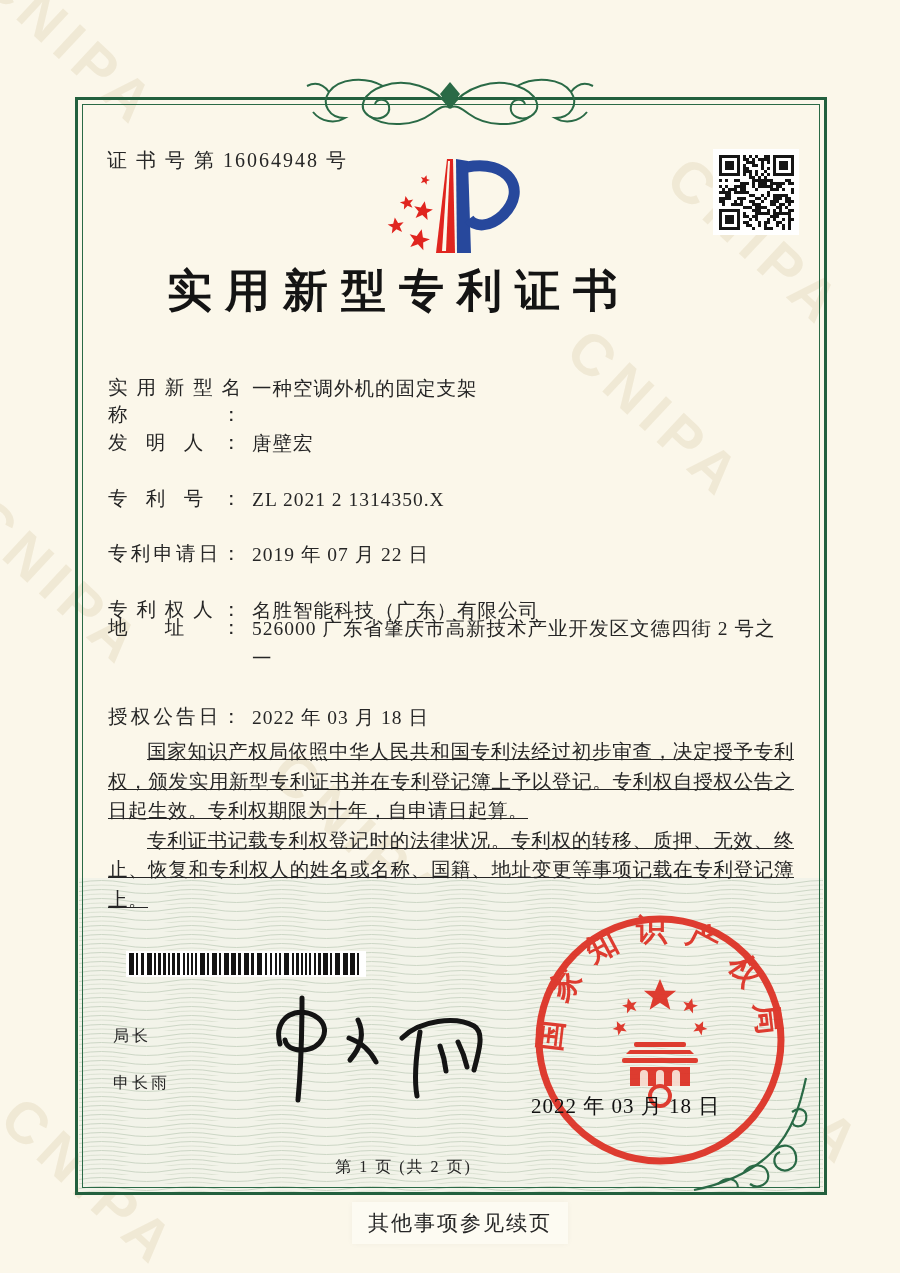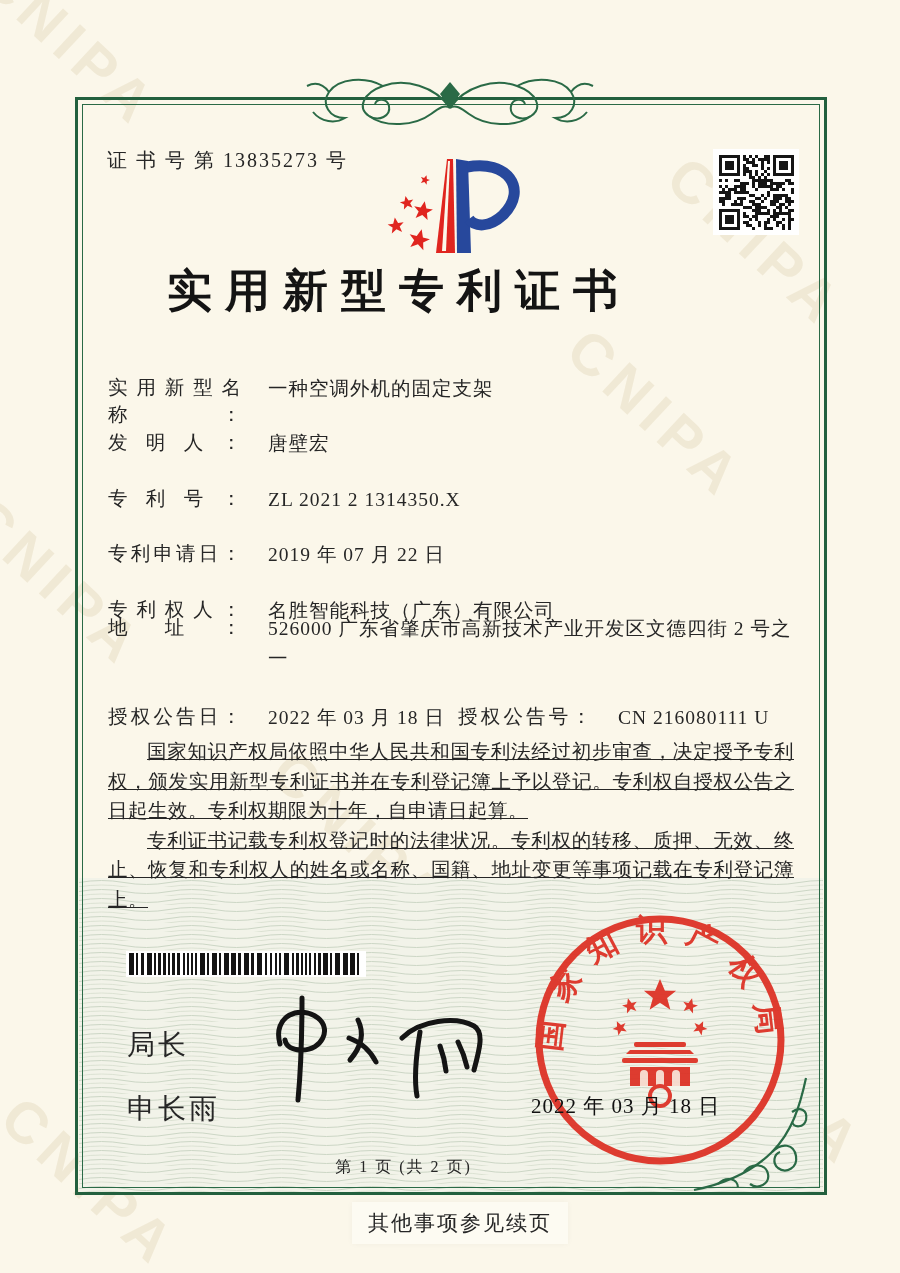--- a/index.html
+++ b/index.html
@@ -36,29 +36,29 @@
   .qr { position:absolute; left:713px; top:149px; width:86px; height:86px; background:#ffffff; z-index:3; }
   .title {
     position:absolute; left:75px; top:261px; width:648px; text-align:center;
     font-size:45px; font-weight:bold; letter-spacing:13px; color:#141414; z-index:3;
   }
   .frow { position:absolute; left:108px; width:692px; font-size:19.5px; z-index:3; }
   .flabel {
     display:inline-block; width:134px; text-align:justify; text-align-last:justify;
     vertical-align:top; letter-spacing:1px;
   }
-  .fvalue { display:inline-block; vertical-align:top; margin-left:26px; max-width:530px; line-height:30px; letter-spacing:1px; }
+  .fvalue { display:inline-block; vertical-align:top; margin-left:10px; max-width:530px; line-height:30px; letter-spacing:1px; }
   .grant2 { position:absolute; left:350px; top:0; white-space:nowrap; }
   .body-text {
     position:absolute; left:108px; top:737px; width:686px; z-index:3;
     font-size:19.5px; line-height:29.5px; text-align:justify; letter-spacing:0.5px;
   }
   .body-text p { text-indent:2em;text-decoration:underline; }
   .barcode { position:absolute; left:126px; top:951px; width:240px; height:26px; background:#fff; padding:2px 3px; z-index:3; }
-  .officer { position:absolute; left:127px; top:1026px; font-size:28px; letter-spacing:3px; z-index:3; }
+  .officer { position:absolute; left:113px; top:1026px; font-size:16px; letter-spacing:3px; z-index:3; }
   .officer .name { margin-top:26px; }
   .signature { position:absolute; left:252px; top:992px; z-index:3; }
   .seal { position:absolute; left:528px; top:908px; z-index:3; opacity:0.93; }
   .seal-date { position:absolute; left:531px; top:1092px; font-size:21px; letter-spacing:1px; color:#111; z-index:4; }
   .page-info { position:absolute; left:75px; top:1157px; width:657px; text-align:center; font-size:16px; letter-spacing:2px; z-index:3; }
   .cont-note {
     position:absolute; left:352px; top:1202px; width:216px; height:42px; z-index:5;
     background:#fdfbf2; box-shadow:0 0 6px rgba(0,0,0,0.04);
     display:flex; align-items:center; justify-content:center;
     font-size:21px; letter-spacing:2px;
@@ -109,21 +109,21 @@
   <svg class="ornament-corner" width="124" height="128" viewBox="0 0 124 128">
     <g stroke="#2a6a46" fill="none" stroke-width="2.2">
       <path d="M118 6 C112 34 104 60 84 80 C64 100 36 112 6 118"></path>
       <path d="M84 80 C94 70 106 72 108 84 C110 96 98 102 90 96 C84 91 86 82 92 80"></path>
       <path d="M56 100 C64 90 78 92 80 102 C82 112 70 118 62 112"></path>
       <path d="M104 40 C112 34 120 38 118 48 C116 56 106 56 104 50"></path>
       <path d="M30 112 C38 104 50 106 50 116"></path>
     </g>
   </svg>
 
-  <div class="cert-no">证 书 号 第 13835273 号</div>
+  <div class="cert-no">证 书 号 第 16064948 号</div>
 
   <svg class="logo" width="178" height="112" viewBox="0 0 178 112">
     <g fill="#e0251f">
       <path transform="translate(44,33) scale(0.5) rotate(18)" d="M0,-10 L2.9,-3.1 L9.5,-3.1 L4.2,1.2 L6.1,8.1 L0,4 L-6.1,8.1 L-4.2,1.2 L-9.5,-3.1 L-2.9,-3.1 Z"></path>
       <path transform="translate(26,56) scale(0.72) rotate(-12)" d="M0,-10 L2.9,-3.1 L9.5,-3.1 L4.2,1.2 L6.1,8.1 L0,4 L-6.1,8.1 L-4.2,1.2 L-9.5,-3.1 L-2.9,-3.1 Z"></path>
       <path transform="translate(42,64) scale(1.0) rotate(10)" d="M0,-10 L2.9,-3.1 L9.5,-3.1 L4.2,1.2 L6.1,8.1 L0,4 L-6.1,8.1 L-4.2,1.2 L-9.5,-3.1 L-2.9,-3.1 Z"></path>
       <path transform="translate(15,79) scale(0.85) rotate(-8)" d="M0,-10 L2.9,-3.1 L9.5,-3.1 L4.2,1.2 L6.1,8.1 L0,4 L-6.1,8.1 L-4.2,1.2 L-9.5,-3.1 L-2.9,-3.1 Z"></path>
       <path transform="translate(38,93) scale(1.1) rotate(14)" d="M0,-10 L2.9,-3.1 L9.5,-3.1 L4.2,1.2 L6.1,8.1 L0,4 L-6.1,8.1 L-4.2,1.2 L-9.5,-3.1 L-2.9,-3.1 Z"></path>
     </g>
     <polygon fill="#e0251f" points="66,12 72,12 74,106 55,106"></polygon>
@@ -383,23 +383,20 @@
     <span class="flabel">专利申请日：</span><span class="fvalue">2019 年 07 月 22 日</span>
   </div>
   <div class="frow" style="top:596px;">
     <span class="flabel">专利权人：</span><span class="fvalue">名胜智能科技（广东）有限公司</span>
   </div>
   <div class="frow" style="top:614px;">
     <span class="flabel">地址：</span><span class="fvalue" style="width:528px;">526000 广东省肇庆市高新技术产业开发区文德四街 2 号之一</span>
   </div>
   <div class="frow" style="top:703px;">
     <span class="flabel">授权公告日：</span><span class="fvalue">2022 年 03 月 18 日</span>
-    <span class="grant2">
-      <span class="flabel">授权公告号：</span><span class="fvalue">CN 216080111 U</span>
-    </span>
   </div>
 
   <div class="body-text">
     <p>国家知识产权局依照中华人民共和国专利法经过初步审查，决定授予专利权，颁发实用新型专利证书并在专利登记簿上予以登记。专利权自授权公告之日起生效。专利权期限为十年，自申请日起算。</p>
     <p>专利证书记载专利权登记时的法律状况。专利权的转移、质押、无效、终止、恢复和专利权人的姓名或名称、国籍、地址变更等事项记载在专利登记簿上。</p>
   </div>
 
   <svg class="barcode" width="234" height="22" viewBox="0 0 234 22" shape-rendering="crispEdges">
     <g id="bc-bars" fill="#141414">
         <rect x="0" y="0" width="5" height="22"></rect>

